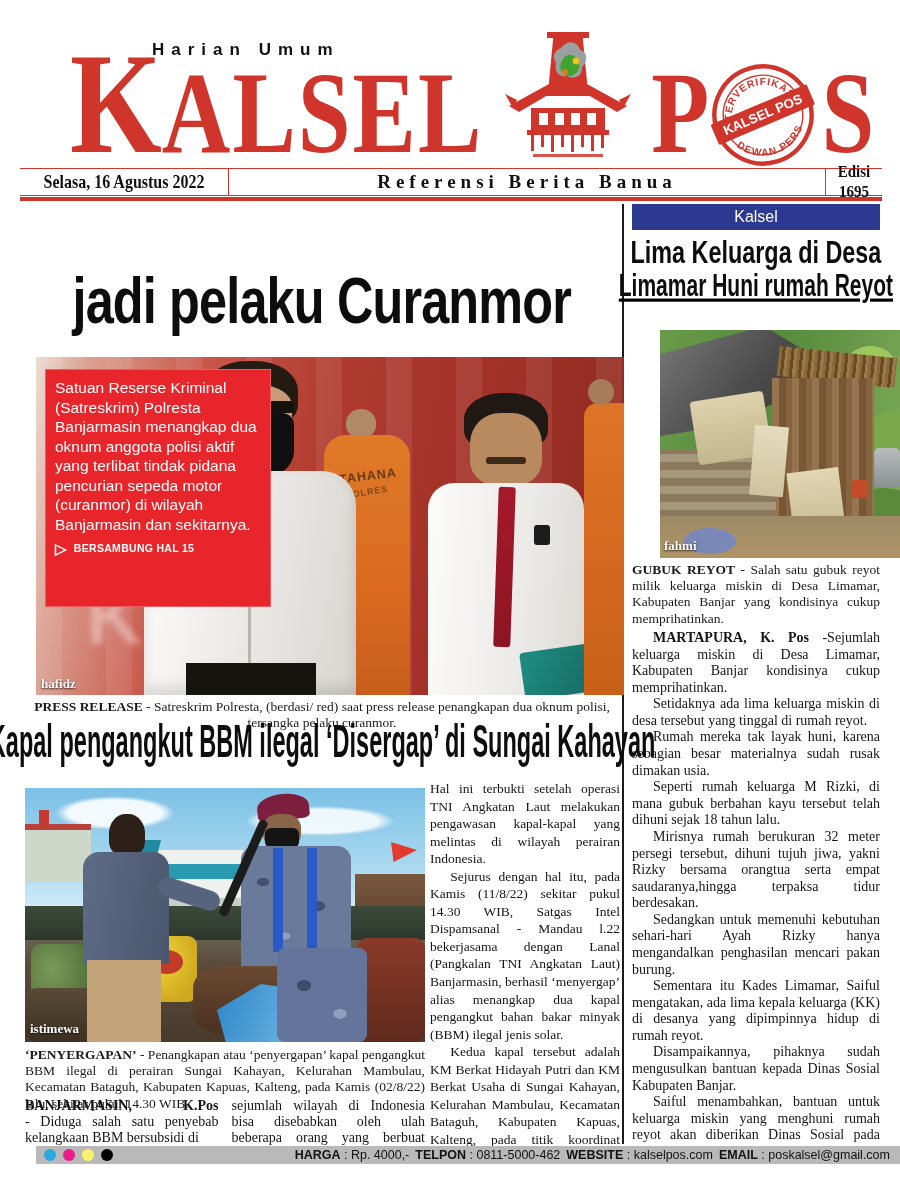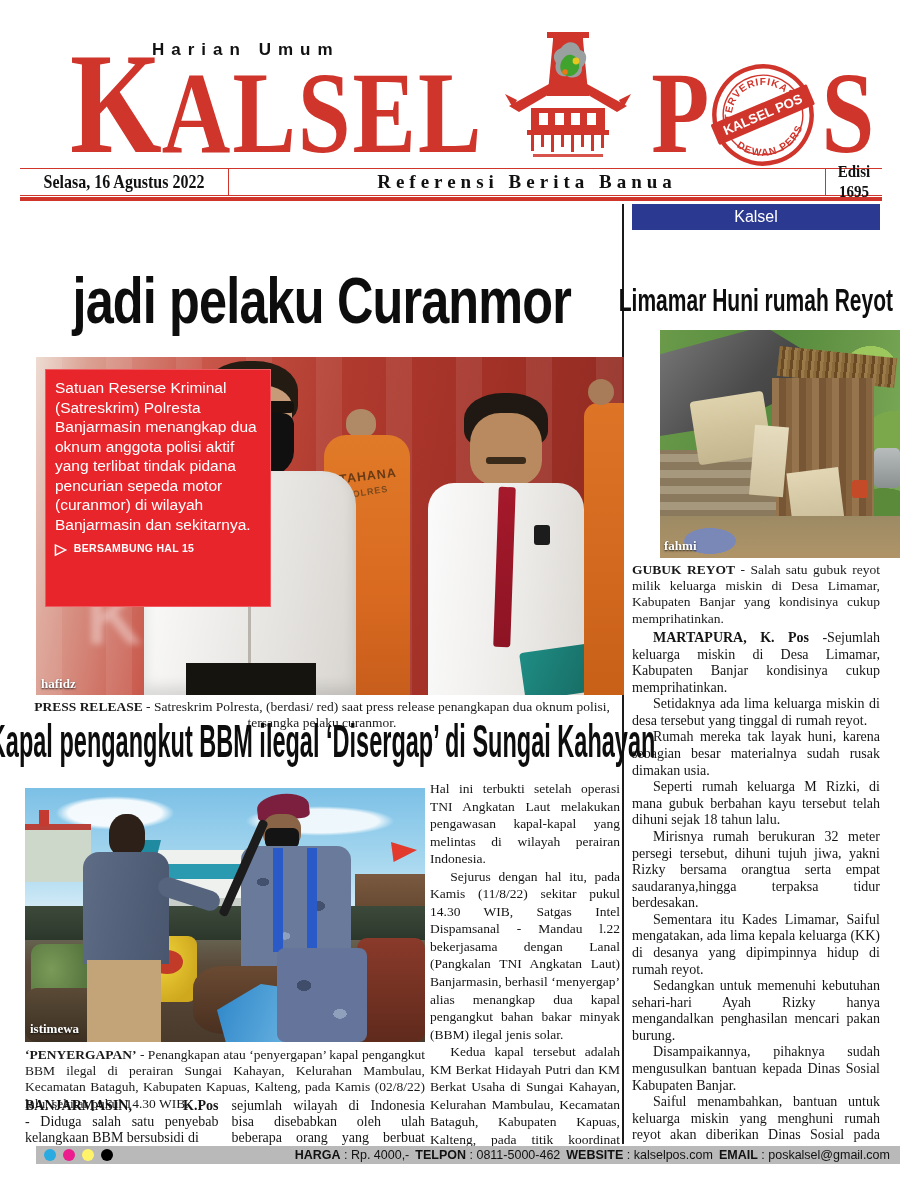--- a/index.html
+++ b/index.html
@@ -268,21 +268,24 @@
     <p class="noind">Hal ini terbukti setelah operasi TNI Angkatan Laut melakukan pengawasan kapal-kapal yang melintas di wilayah perairan Indonesia.</p>
     <p>Sejurus dengan hal itu, pada Kamis (11/8/22) sekitar pukul 14.30 WIB, Satgas Intel Dispamsanal - Mandau l.22 bekerjasama dengan Lanal (Pangkalan TNI Angkatan Laut) Banjarmasin, berhasil ‘menyergap’ alias  menangkap dua kapal pengangkut bahan bakar minyak (BBM) ilegal jenis solar.</p>
     <p>
       <span>Kedua kapal tersebut adalah KM Berkat Hidayah Putri dan KM Berkat Usaha di Sungai Kahayan, Kelurahan Mambulau, Kecamatan Bataguh, Kabupaten Kapuas, Kalteng, pada titik koordinat 03°01’53.8”s</span>
       <span class="cont-dash">-</span>
       
     </p>
   </div>
 
   <div class="abs sectionbar">Kalsel</div>
-  <div class="hl-line hl-kalsel l2" style="top:284px; height:36px;">
+  <div class="hl-line hl-kalsel" style="top:236px; height:36px;">
+      <span>Lima Keluarga di Desa</span>
+    </div>
+  <div class="hl-line hl-kalsel l2" style="top:269px; height:36px;text-decoration:underline;">
       <span>Limamar Huni rumah Reyot</span>
     </div>
 
   <div class="abs photo photo-shack">
     <div style="position:absolute; left:-6px; top:-4px; width:200px; height:150px; background:linear-gradient(130deg,#7c7c7c,#4a4a4a 45%,#2e2e2e); clip-path:polygon(0 20%, 55% 0, 92% 30%, 38% 66%, 0 74%);"></div>
     <div style="position:absolute; left:118px; top:22px; width:118px; height:30px; background:repeating-linear-gradient(90deg,#8a6a3a 0 3px,#6a4a22 3px 6px,#9a7a48 6px 9px); transform:rotate(6deg);"></div>
     <div style="position:absolute; left:112px; top:48px; width:102px; height:140px; background:repeating-linear-gradient(90deg,#96744e 0 7px,#775636 7px 14px,#866440 14px 20px);"></div>
     <div style="position:absolute; left:0px; top:120px; width:116px; height:76px; background:repeating-linear-gradient(0deg,#a6987c 0 8px,#8a795c 8px 16px);"></div>
     <div style="position:absolute; left:34px; top:66px; width:74px; height:64px; background:linear-gradient(#ded2ac,#c4b68e); transform:rotate(-9deg); border-radius:4px;"></div>
     <div style="position:absolute; left:92px; top:96px; width:34px; height:70px; background:linear-gradient(#e6dcbe,#cfc2a0); transform:rotate(5deg);"></div>
@@ -298,22 +301,22 @@
     <b>GUBUK REYOT</b>
     <span>- Salah satu gubuk reyot milik keluarga miskin  di Desa Limamar, Kabupaten Banjar yang kondisinya cukup memprihatinkan.</span>
   </div>
 
   <div class="abs bodycol rcol">
     <p><b>MARTAPURA, K. Pos</b><span> -Sejumlah keluarga miskin  di Desa Limamar, Kabupaten Banjar kondisinya cukup memprihatinkan.</span></p>
     <p>Setidaknya ada lima keluarga miskin di desa tersebut yang tinggal di rumah reyot.</p>
     <p>Rumah mereka tak layak huni, karena sebagian besar materialnya sudah rusak dimakan usia.</p>
     <p>Seperti rumah keluarga M Rizki, di mana gubuk berbahan kayu tersebut telah dihuni sejak 18 tahun lalu.</p>
     <p>Mirisnya rumah berukuran 32 meter persegi tersebut, dihuni tujuh jiwa, yakni Rizky bersama orangtua serta empat saudaranya,hingga terpaksa tidur berdesakan.</p>
+    <p>Sedangkan untuk memenuhi kebutuhan sehari-hari Ayah Rizky hanya mengandalkan penghasilan mencari pakan burung.</p>
     <p>Sementara itu Kades Limamar, Saiful mengatakan, ada lima kepala keluarga (KK) di desanya yang dipimpinnya hidup di rumah reyot.</p>
-    <p>Sedangkan untuk memenuhi kebutuhan sehari-hari Ayah Rizky hanya mengandalkan penghasilan mencari pakan burung.</p>
     <p>Disampaikannya, pihaknya sudah mengusulkan bantuan kepada Dinas Sosial Kabupaten Banjar.</p>
     <p>Saiful menambahkan, bantuan untuk keluarga miskin yang menghuni rumah reyot akan diberikan Dinas Sosial pada Agustus 2022 ini.(fmi)</p>
   </div>
 
   <div class="abs footer">
     <div class="dots">
       <span class="dot" style="background:#29abe2;"></span>
       <span class="dot" style="background:#ec1c8e;"></span>
       <span class="dot" style="background:#fff36a;"></span>
       <span class="dot" style="background:#000;"></span>

